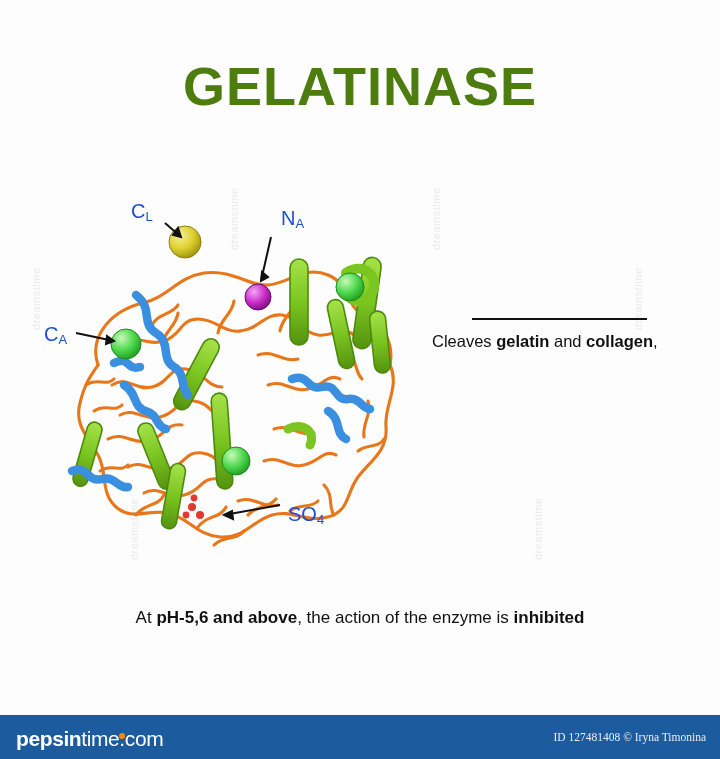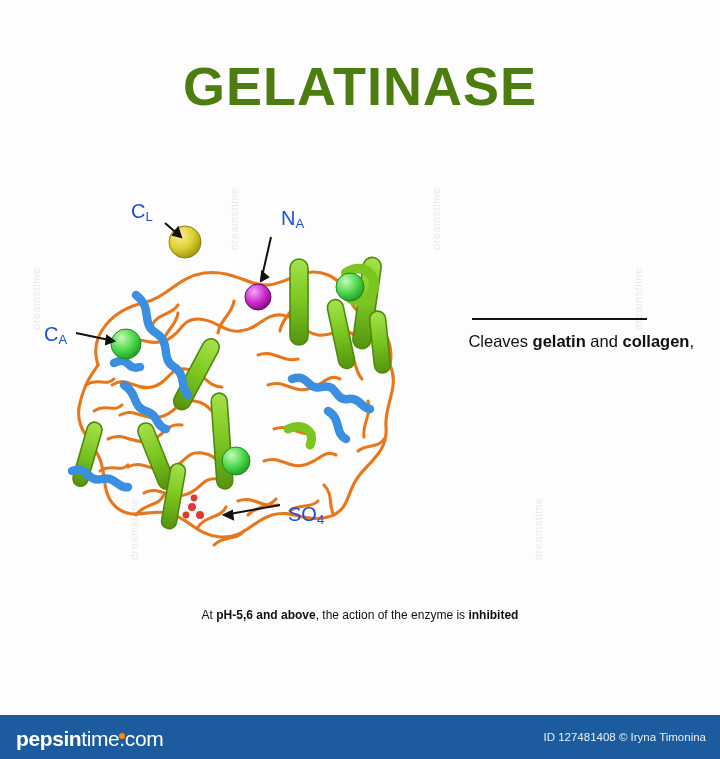--- a/index.html
+++ b/index.html
@@ -69,36 +69,36 @@
     top: 318px;
     width: 175px;
     height: 2px;
     background: #111;
   }
   .function-text {
     position: absolute;
     left: 432px;
     top: 330px;
     width: 262px;
-    text-align: right;
+    text-align: left;
     font-size: 16.5px;
     line-height: 1.35;
     color: #111;
     font-family: "Liberation Sans", sans-serif;
   }
   .function-text b { font-weight: bold; }
 
   
   .bottom-note {
     position: absolute;
     left: 0;
     top: 608px;
     width: 720px;
     text-align: center;
-    font-size: 12px;
+    font-size: 17px;
     color: #111;
     font-family: "Liberation Sans", sans-serif;
   }
   .bottom-note b { font-weight: bold; }
 
   
   .mol-label {
     position: absolute;
     font-size: 20px;
     color: #1d4ed8;
@@ -156,21 +156,21 @@
     font-weight: bold;
     letter-spacing: -0.4px;
     font-family: "Liberation Sans", sans-serif;
   }
   .footer-logo .logo-light { font-weight: normal; }
   .footer-credit {
     position: absolute;
     right: 14px;
     top: 16px;
     font-size: 11.5px;
-    font-family: Liberation Sans, sans-serif;
+    font-family: Liberation Serif, serif;
     color: #e8eef6;
     margin-left: 10px;
   }
   .footer-dot {
     position: absolute;
     left: 119px;
     top: 18px;
     width: 6px;
     height: 6px;
     background: #ff8a00;

